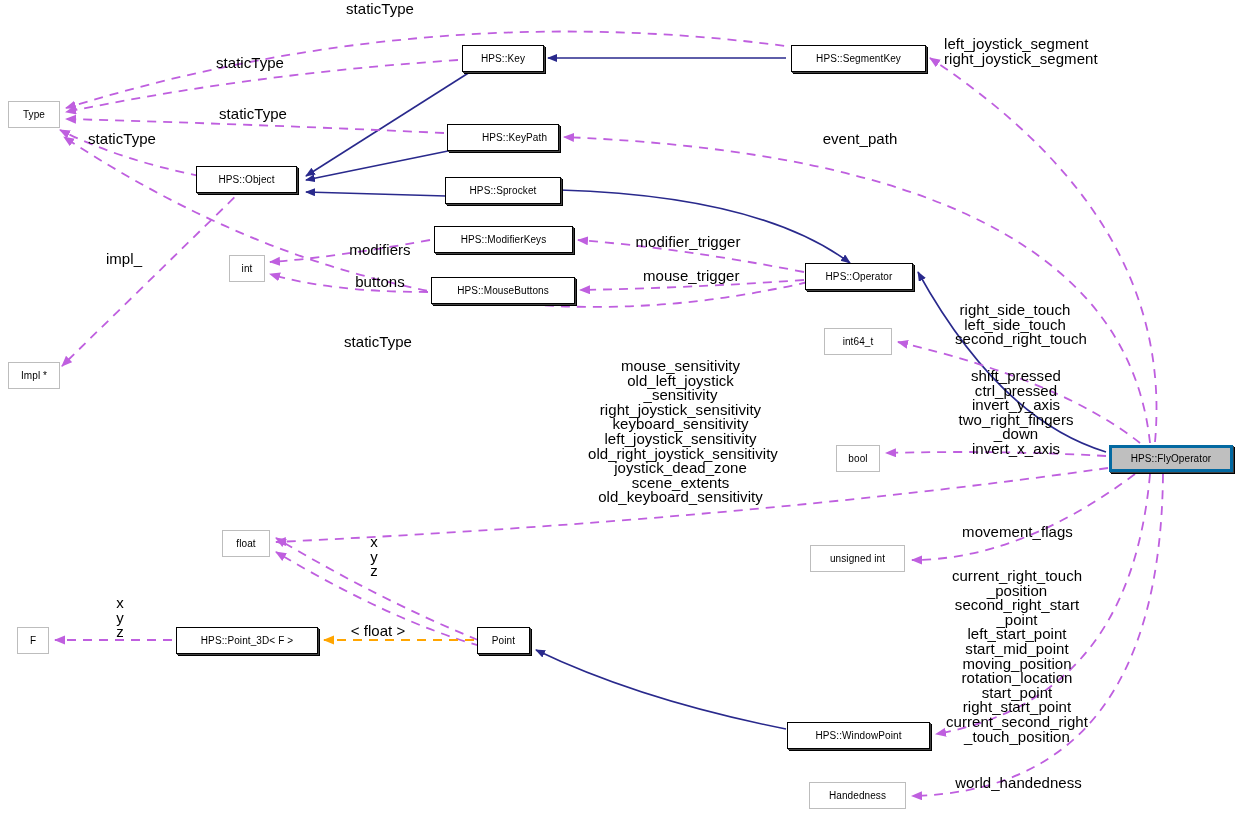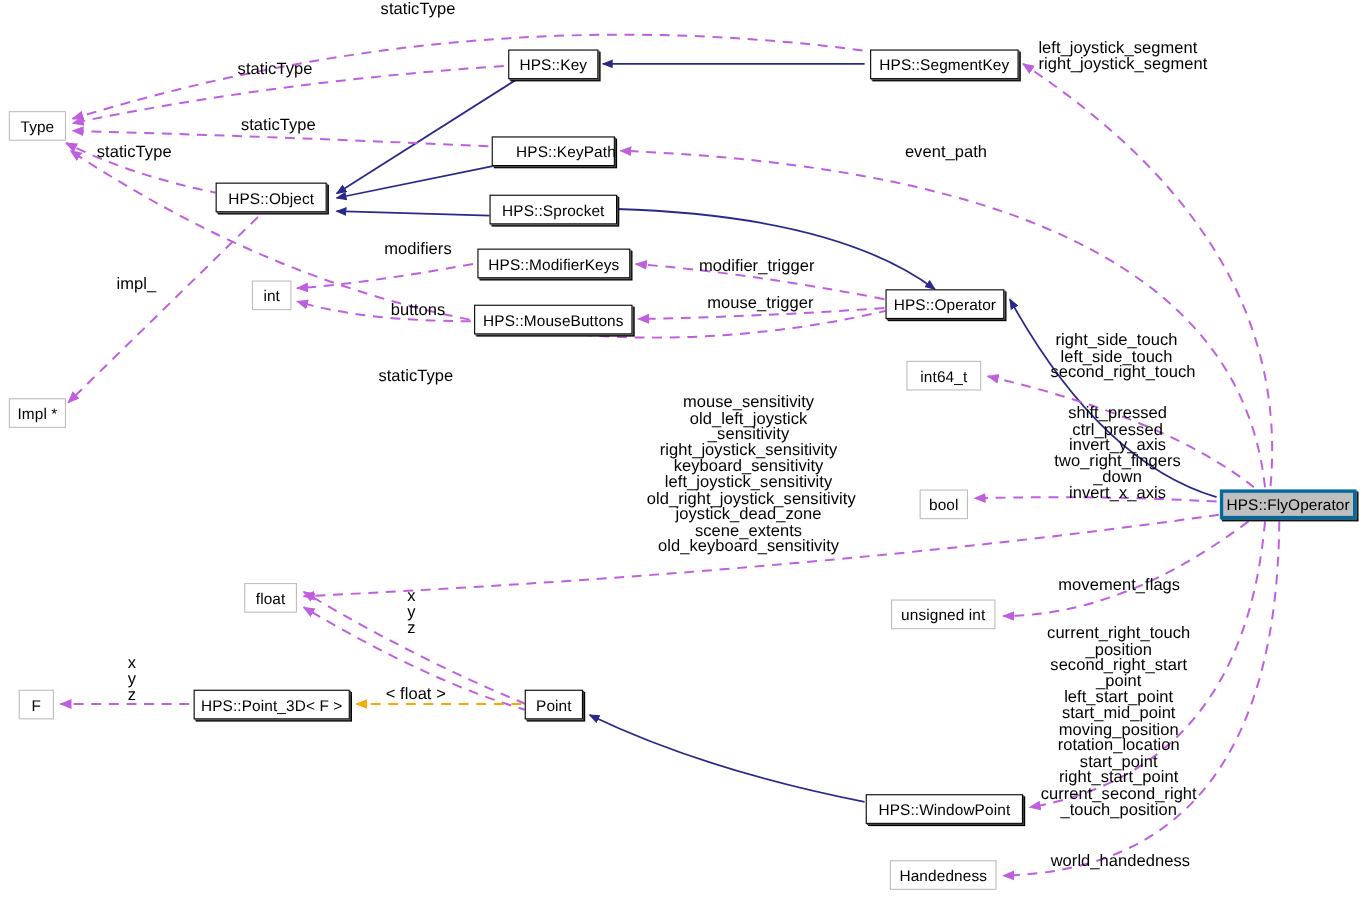--- a/index.html
+++ b/index.html
@@ -20,21 +20,21 @@
     left: 0; top: 0;
     width: 1240px;
     height: 826px;
   }
   .node {
     position: absolute;
     box-sizing: border-box;
     display: flex;
     align-items: center;
     justify-content: center;
-    font-size: 14px;
+    font-size: 10px;
     color: #000000;
     background: #ffffff;
     white-space: nowrap;
     line-height: 1;
     letter-spacing: 0.1px;
   }
   
   .node.klass {
     border: 1px solid #000000;
     box-shadow: 1px 1px 0 0 #404040, 2px 2px 0 0 #000000;
@@ -139,21 +139,21 @@
   <div class="node klass" style="left:787px;top:722px;width:143px;height:27px;">HPS::WindowPoint</div>
   <div class="node plain" style="left:809px;top:782px;width:97px;height:27px;">Handedness</div>
   <div class="node highlight" style="left:1109px;top:445px;width:124px;height:27px;">HPS::FlyOperator</div>
 
   <div class="edge-label" style="left:340px;top:2px;width:80px;">staticType</div>
   <div class="edge-label" style="left:210px;top:56px;width:80px;">staticType</div>
   <div class="edge-label" style="left:213px;top:107px;width:80px;">staticType</div>
   <div class="edge-label" style="left:82px;top:132px;width:80px;">staticType</div>
   <div class="edge-label" style="left:338px;top:335px;width:80px;">staticType</div>
   <div class="edge-label" style="left:100px;top:252px;width:48px;">impl_</div>
-  <div class="edge-label" style="left:347px;top:220px;width:66px;">modifiers</div>
+  <div class="edge-label" style="left:347px;top:243px;width:66px;">modifiers</div>
   <div class="edge-label" style="left:352px;top:275px;width:56px;">buttons</div>
   <div class="edge-label" style="left:632px;top:235px;width:112px;text-align:center;">modifier_trigger</div>
   <div class="edge-label" style="left:643px;top:269px;width:90px;">mouse_trigger</div>
   <div class="edge-label" style="left:944px;top:37px;width:142px;">left_joystick_segment
 right_joystick_segment</div>
   <div class="edge-label" style="left:822px;top:132px;width:76px;">event_path</div>
   <div class="edge-label" style="left:952px;top:369px;width:128px;">shift_pressed
 ctrl_pressed
 invert_y_axis
 two_right_fingers

